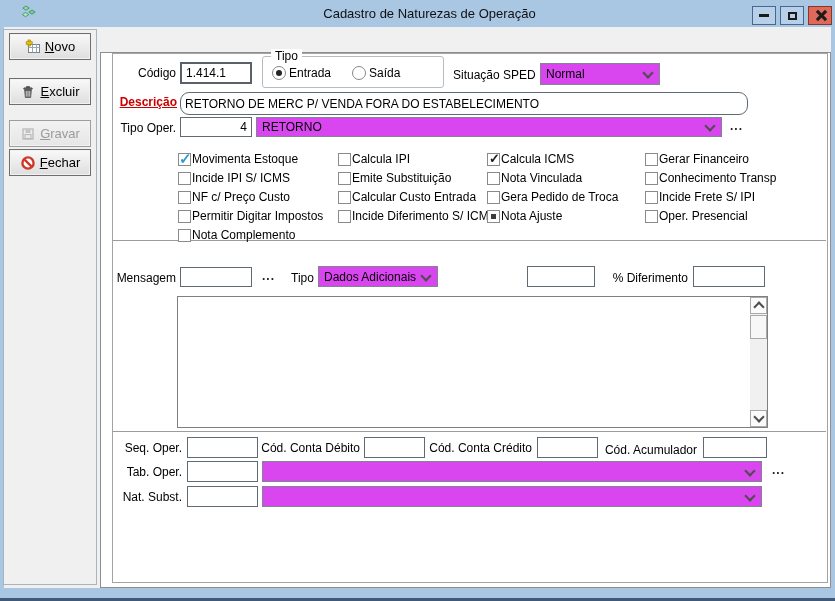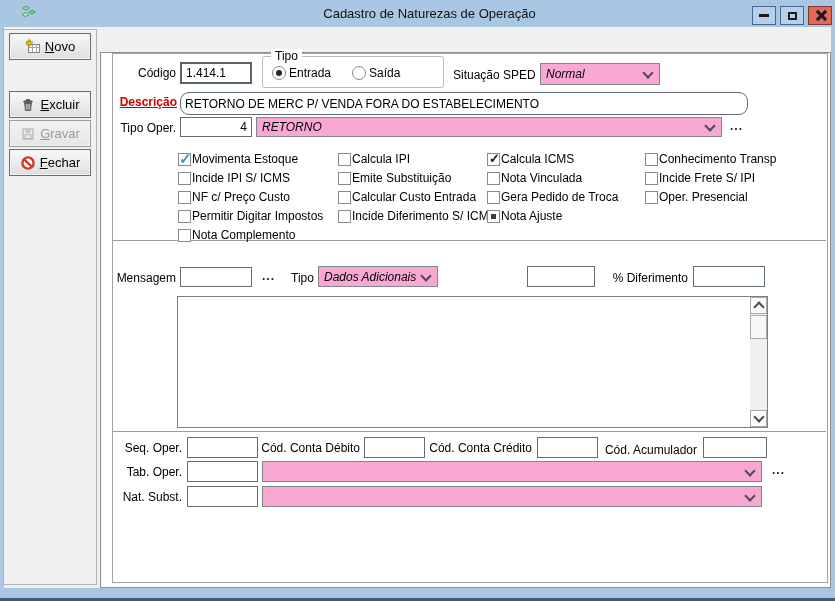--- a/index.html
+++ b/index.html
@@ -41,21 +41,21 @@
          border:1px solid #a3a3a3;box-sizing:border-box;z-index:2;}
 
   
   .ctl{position:absolute;z-index:4;box-sizing:border-box;}
   .lbl{height:15px;line-height:15px;white-space:nowrap;}
   .lbl.r{text-align:right;}
   .lbl.req{color:#cc0000;font-weight:bold;text-decoration:underline;}
   .inp{background:#fff;border:1px solid #5f6a72;font-family:"Liberation Sans",sans-serif;
        font-size:12px;padding:2px 4px;color:#000;outline:none;}
   .inp.ta-r{text-align:right;}
-  .combo{background:#f9a8d4;border:1px solid #7e8790;position:absolute;z-index:4;box-sizing:border-box;font-style:italic;}
+  .combo{background:#d946ef;border:1px solid #7e8790;position:absolute;z-index:4;box-sizing:border-box;}
   .combo .cval{position:absolute;left:5px;top:50%;transform:translateY(-50%);white-space:nowrap;}
   .chev{position:absolute;right:7px;top:50%;width:6px;height:6px;margin-top:-5px;
         border-right:2px solid #4e4e4e;border-bottom:2px solid #4e4e4e;transform:rotate(45deg);}
   .chev-up{width:6px;height:6px;border-left:2px solid #4e4e4e;border-top:2px solid #4e4e4e;transform:rotate(45deg);margin-top:3px;}
   .chev-dn{width:6px;height:6px;border-right:2px solid #4e4e4e;border-bottom:2px solid #4e4e4e;transform:rotate(45deg);margin-bottom:3px;}
   .dots{font-weight:bold;color:#1a1a1a;letter-spacing:1px;line-height:15px;}
 
   .group{position:absolute;z-index:3;border:1px solid #b8bcc2;border-radius:3px;box-sizing:border-box;}
   .group-cap{position:absolute;top:-8px;left:8px;background:#fff;padding:0 4px;z-index:4;}
 
@@ -116,21 +116,21 @@
         <rect x="3.5" y="5.5" width="11" height="8" fill="#fff" stroke="#76838f"></rect>
         <path d="M3.5 8.5 h11 M7.5 5.5 v8 M11.5 5.5 v8" stroke="#9aa7b3" fill="none"></path>
         <rect x="3" y="1" width="2.4" height="6" fill="#f4c812" stroke="#a08400" stroke-width="0.7"></rect>
         <rect x="1.2" y="2.8" width="6" height="2.4" fill="#f4c812" stroke="#a08400" stroke-width="0.7"></rect>
       </svg>
     </span>
     <span><span class="accel">N</span><span>ovo</span></span>
   </div>
 
 
-  <div class="btn en-true" style="top:91px;">
+  <div class="btn en-true" style="top:78px;">
     <span class="ic">
       <svg width="16" height="16" viewBox="0 0 16 16">
         <path d="M6.5 2.5 h3 v1.2 h-3 Z" fill="#555" stroke="#3a3a3a" stroke-width="0.6"></path>
         <rect x="3.6" y="3.8" width="8.8" height="1.6" rx="0.8" fill="#666" stroke="#3a3a3a" stroke-width="0.6"></rect>
         <path d="M4.6 6 h6.8 l-0.7 7.5 h-5.4 Z" fill="#6e6e6e" stroke="#3a3a3a" stroke-width="0.6"></path>
         <path d="M6.3 7 v5.5 M8 7 v5.5 M9.7 7 v5.5" stroke="#d8d8d8" stroke-width="0.8" fill="none"></path>
       </svg>
     </span>
     <span><span class="accel">E</span><span>xcluir</span></span>
   </div>
@@ -242,20 +242,24 @@
       <span class="cb st-unchecked"></span>
       <span class="cblab">Gera Pedido de Troca</span>
     </div>
     <div class="cbrow">
       <span class="cb st-square"></span>
       <span class="cblab">Nota Ajuste</span>
     </div>
   </div>
 
   <div class="cbcol" style="left:645px;top:147px;">
+    <div class="cbrow">
+      <span class="cb st-unchecked"></span>
+      <span class="cblab">Gerar Financeiro</span>
+    </div>
     <div class="cbrow">
       <span class="cb st-unchecked"></span>
       <span class="cblab">Conhecimento Transp</span>
     </div>
     <div class="cbrow">
       <span class="cb st-unchecked"></span>
       <span class="cblab">Incide Frete S/ IPI</span>
     </div>
     <div class="cbrow">
       <span class="cb st-unchecked"></span>

